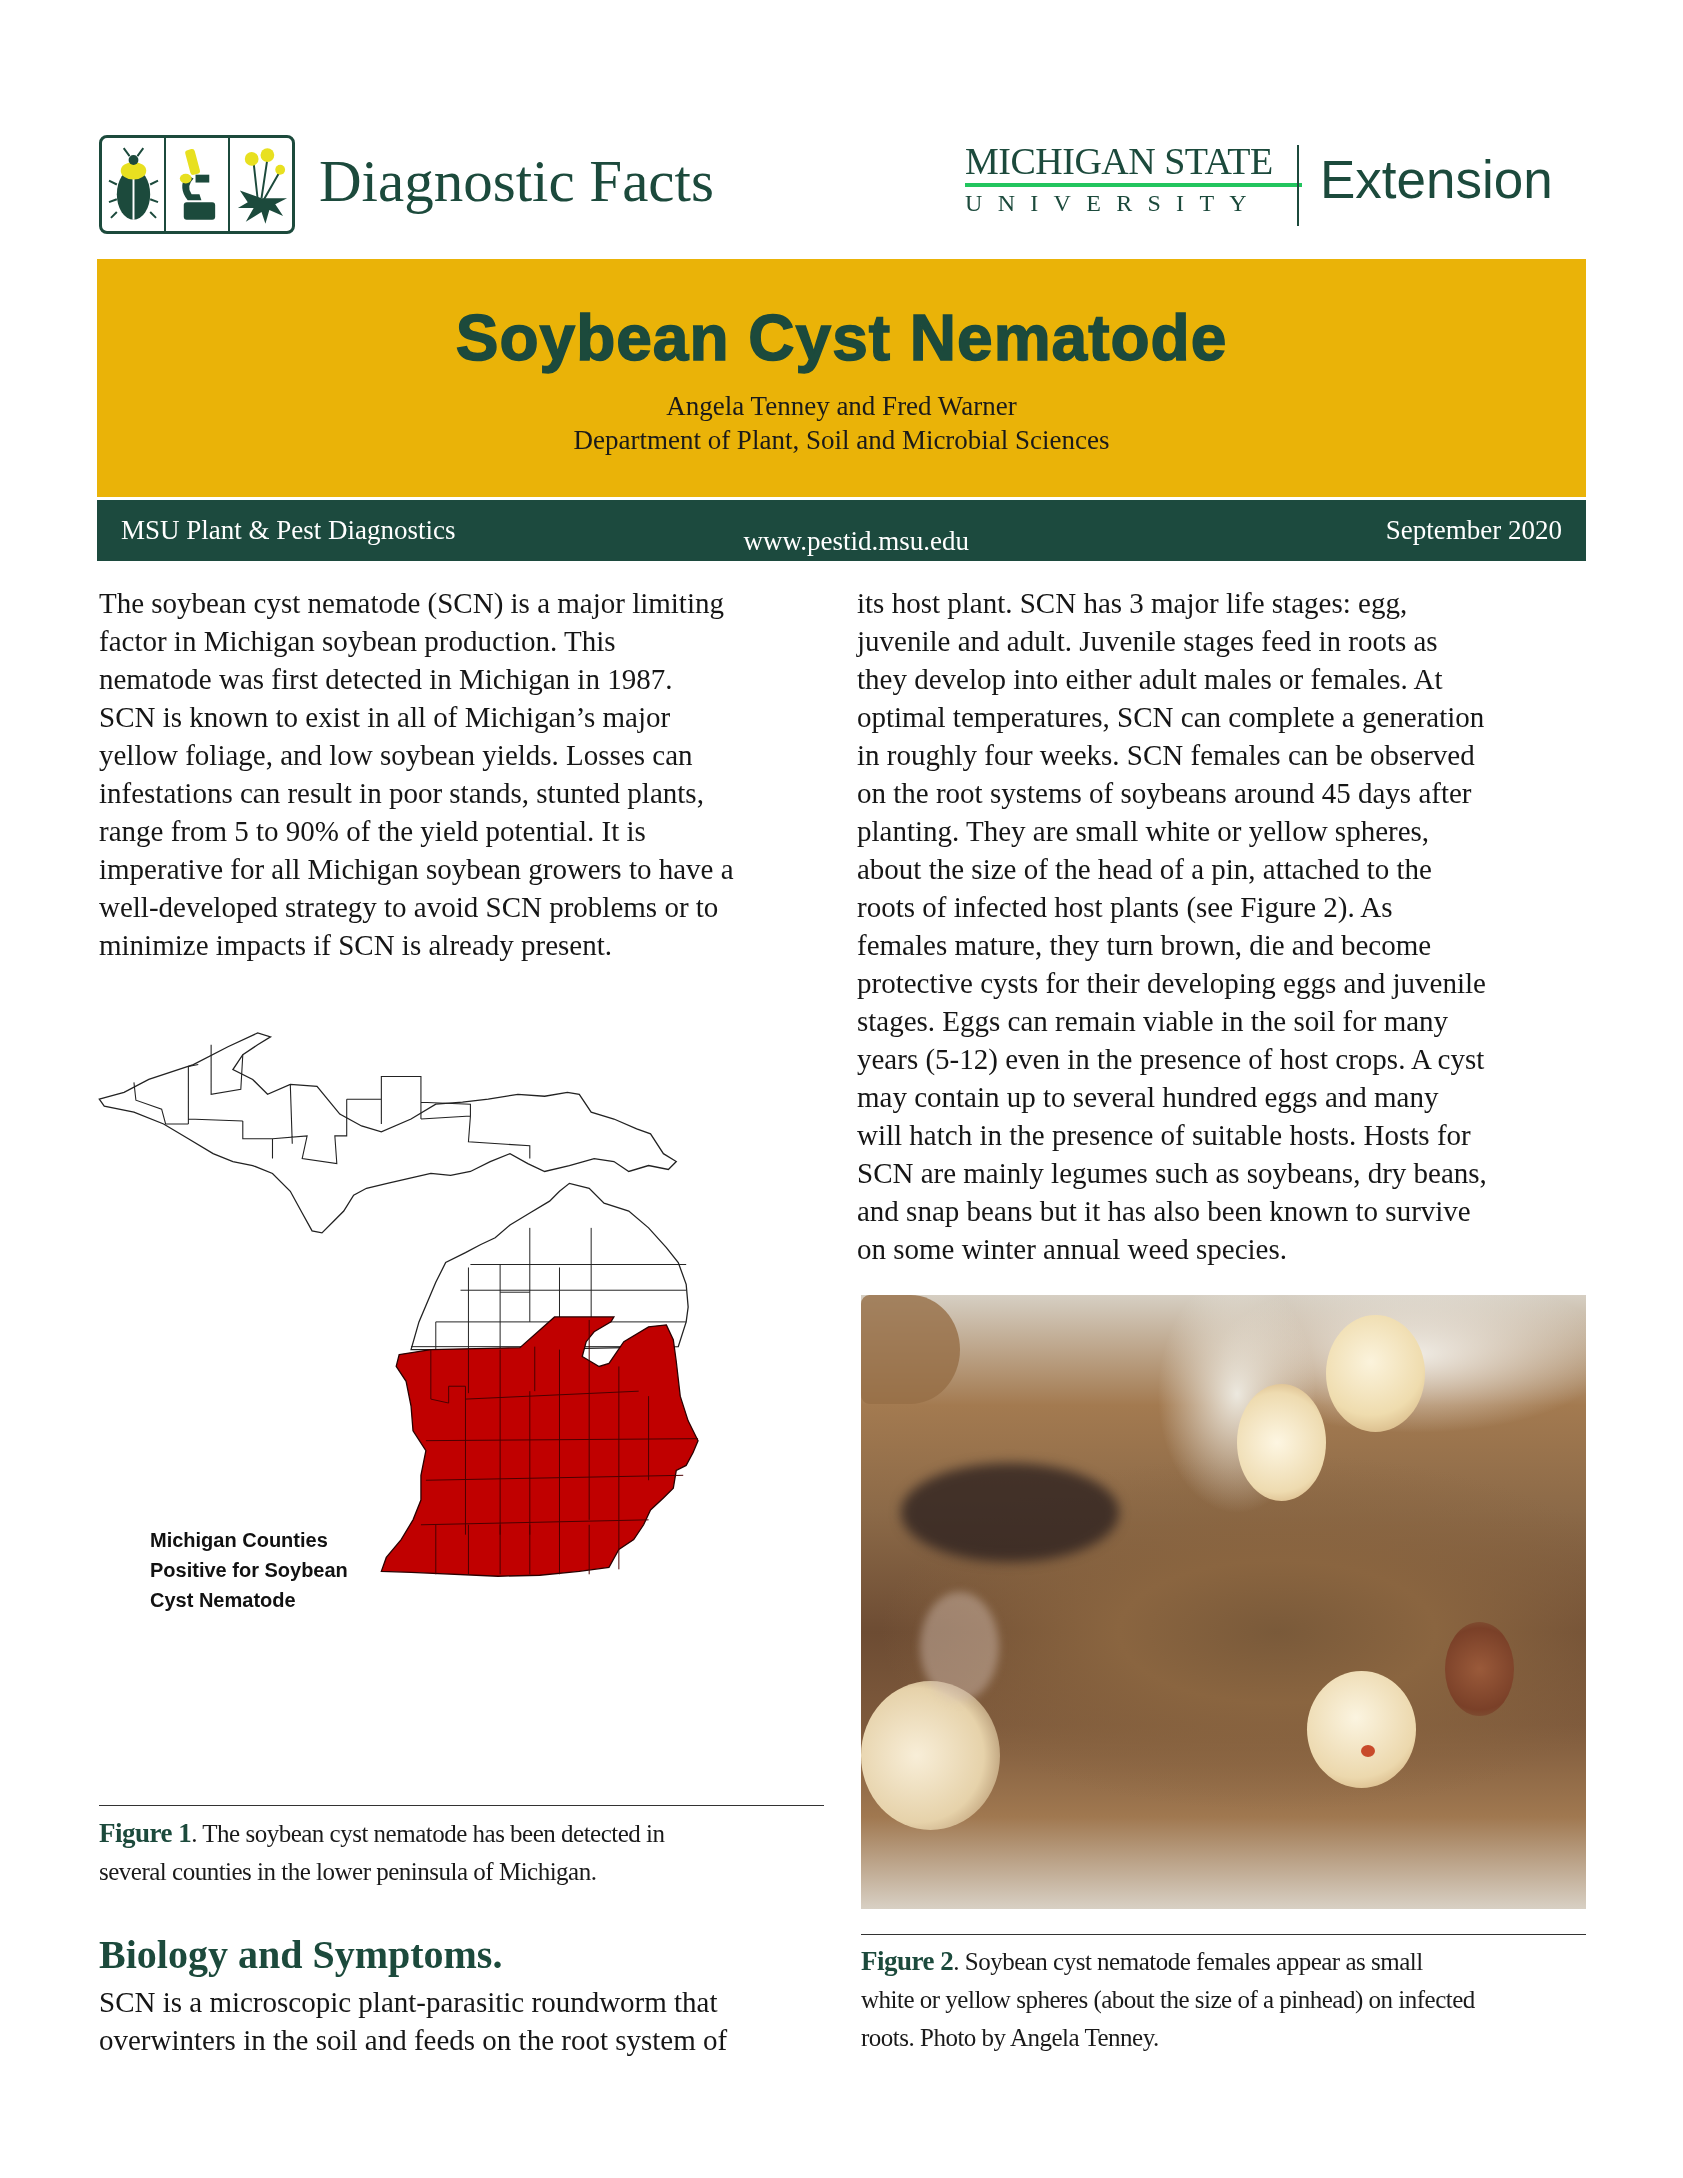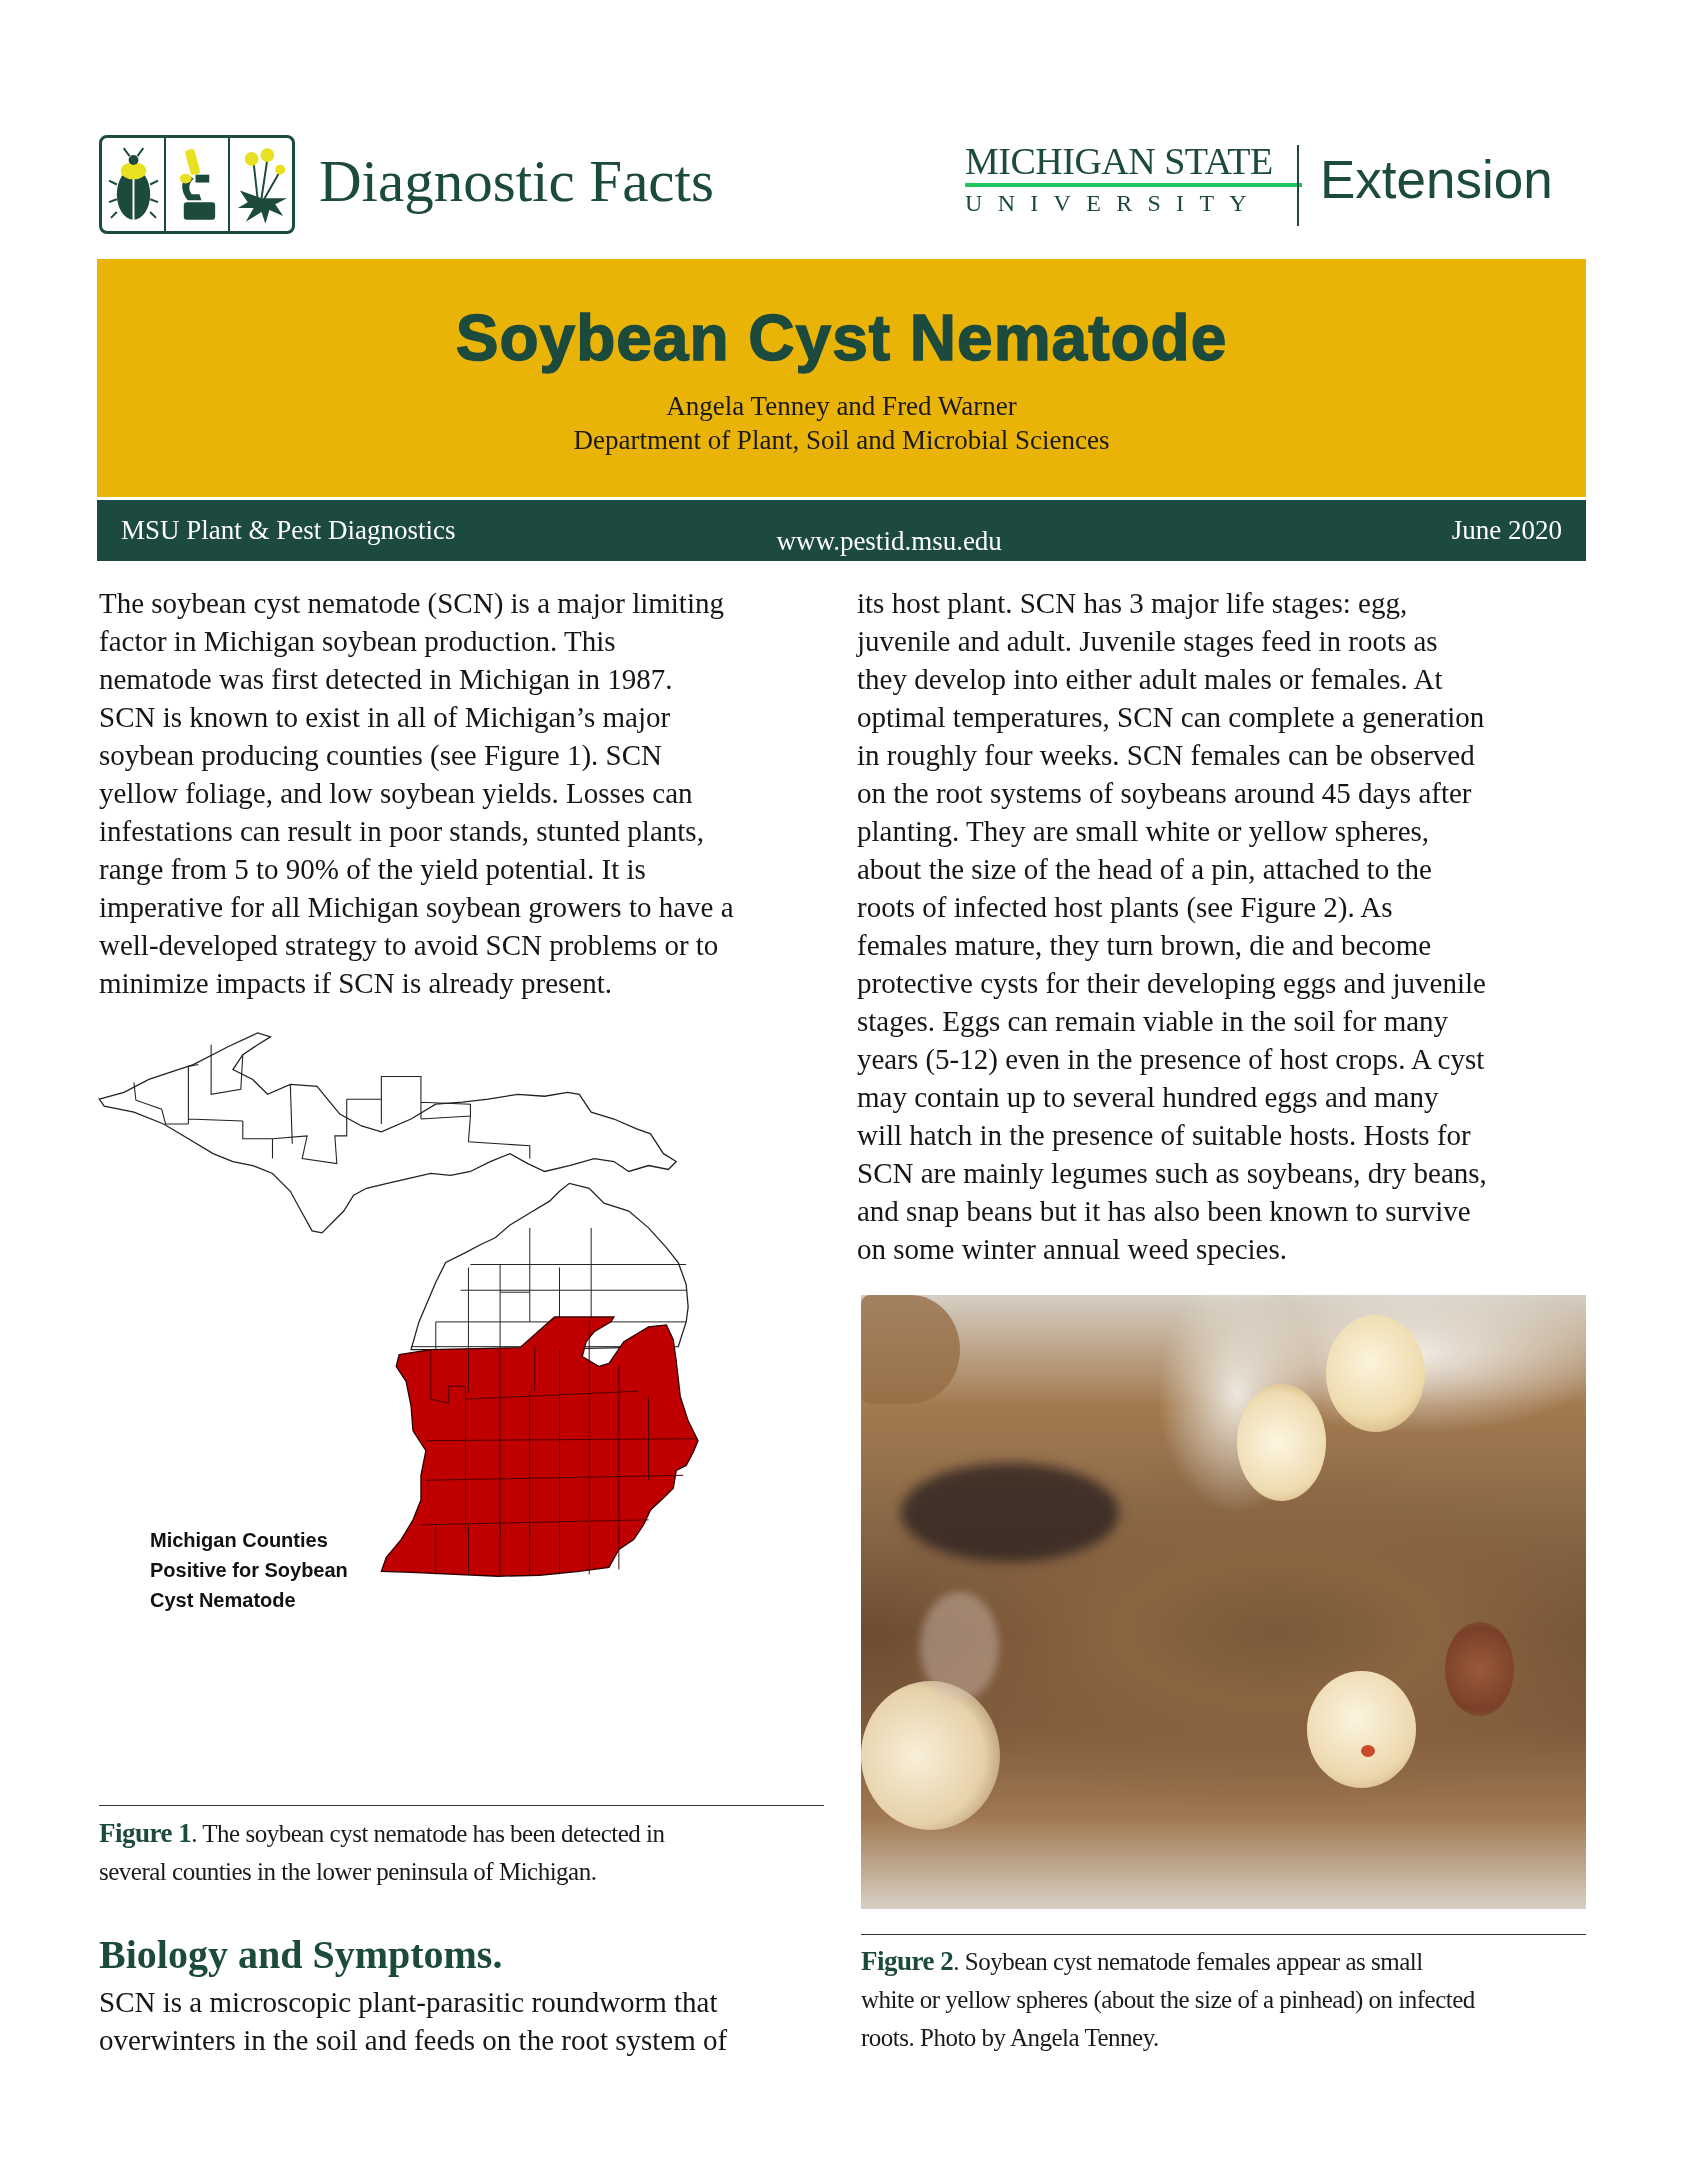--- a/index.html
+++ b/index.html
@@ -96,29 +96,28 @@
 
 <div class="banner">
   <div class="banner-title">Soybean Cyst Nematode</div>
   <div class="banner-authors">Angela Tenney and Fred Warner</div>
   <div class="banner-dept">Department of Plant, Soil and Microbial Sciences</div>
 </div>
 
 <div class="infobar">
   <span>MSU Plant &amp; Pest Diagnostics</span>
   <span style="margin-left:-129px;margin-top:21px;">www.pestid.msu.edu</span>
-  <span>June 2020</span>
+  <span>September 2020</span>
 </div>
 
 <div class="col col-left-top">
   <span class="para-line">The soybean cyst nematode (SCN) is a major limiting</span>
   <span class="para-line">factor in Michigan soybean production.  This</span>
   <span class="para-line">nematode was first detected in Michigan in 1987.</span>
   <span class="para-line">SCN is known to exist in all of Michigan’s major</span>
-  <span class="para-line">soybean producing counties (see Figure 1).  SCN</span>
   <span class="para-line">yellow foliage, and low soybean yields.  Losses can</span>
   <span class="para-line">infestations can result in poor stands, stunted plants,</span>
   <span class="para-line">range from 5 to 90% of the yield potential.  It is</span>
   <span class="para-line">imperative for all Michigan soybean growers to have a</span>
   <span class="para-line">well-developed strategy to avoid SCN problems or to</span>
   <span class="para-line">minimize impacts if SCN is already present.</span>
 </div>
 
 <div class="col col-right-top">
   <span class="para-line">its host plant.  SCN has 3 major life stages: egg,</span>

